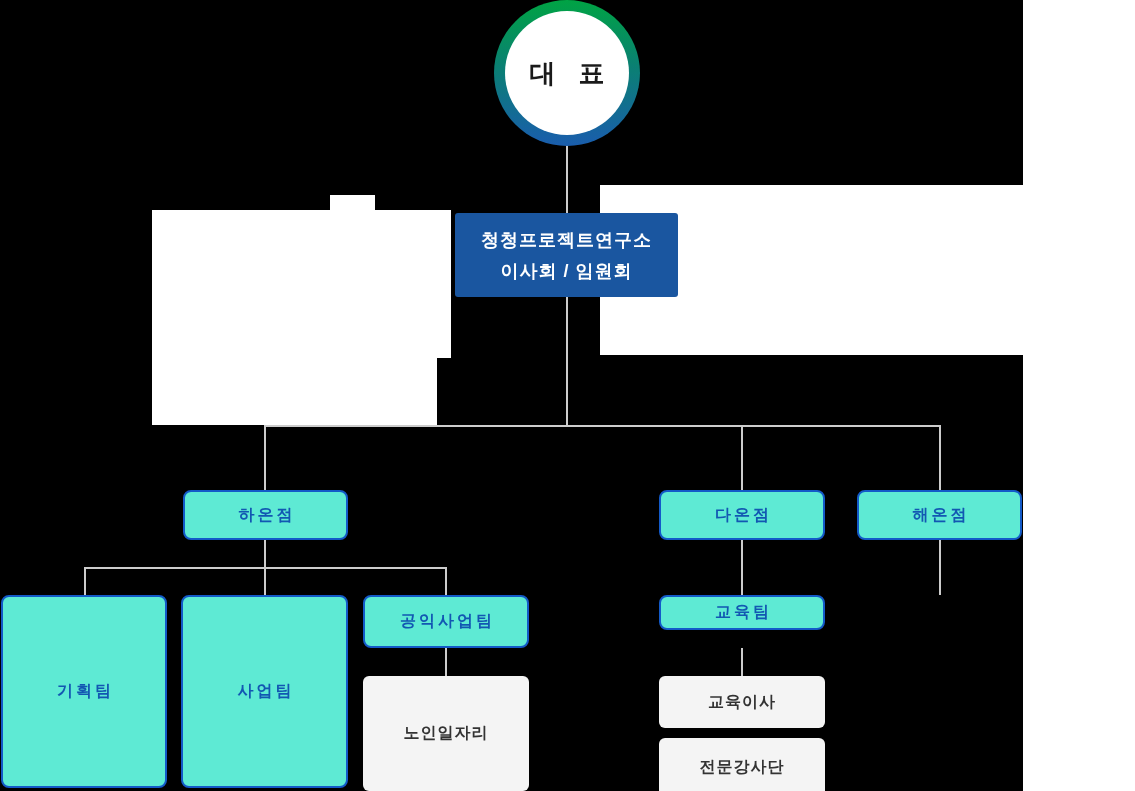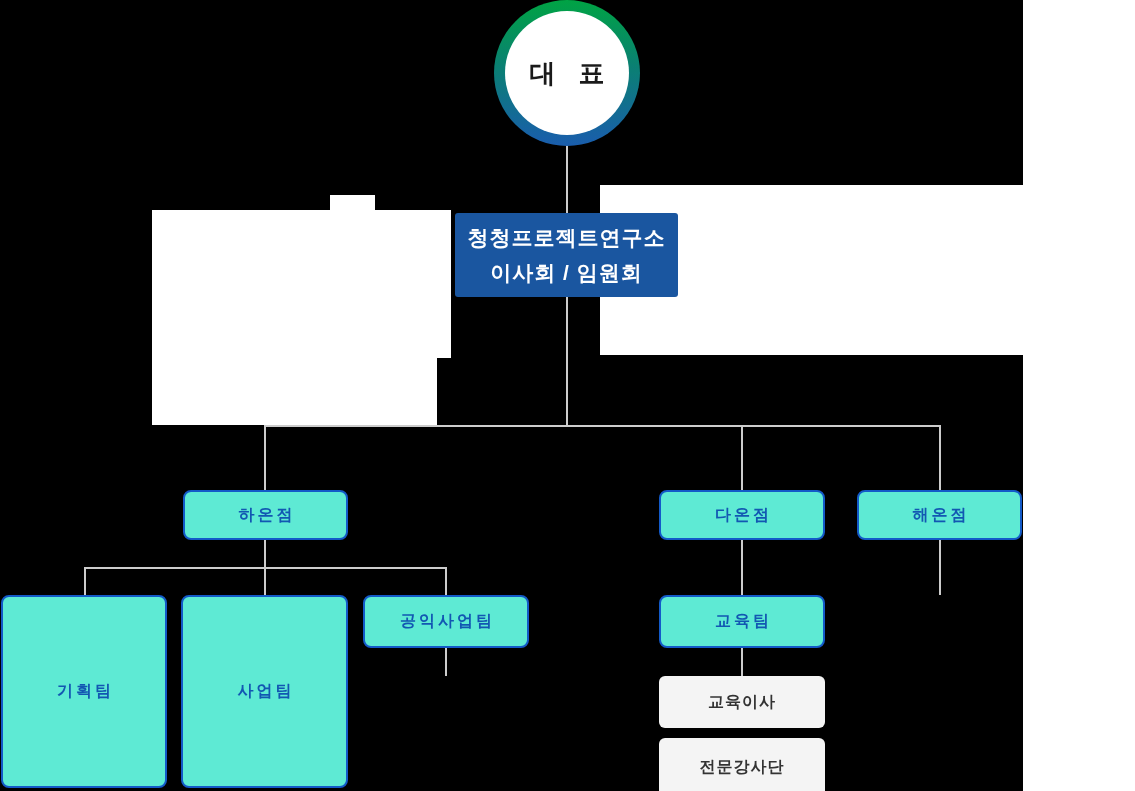--- a/index.html
+++ b/index.html
@@ -28,21 +28,21 @@
     width:124px;height:124px;border-radius:50%;background:#fff;
     display:flex;align-items:center;justify-content:center;
     font-size:26px;font-weight:bold;color:#1a1a1a;letter-spacing:8px;
     text-indent:8px;
   }
   
   .board-box{
     position:absolute;left:455px;top:213px;width:223px;height:84px;
     background:var(--board,#1a56a0);border-radius:3px;
     display:flex;flex-direction:column;align-items:center;justify-content:center;
-    color:#ffffff;font-weight:bold;font-size:21px;letter-spacing:1px;
+    color:#ffffff;font-weight:bold;font-size:18px;letter-spacing:1px;
     z-index:3;
   }
   .board-box .l2{margin-top:7px;}
   
   .node{
     position:absolute;background:#5eead4;
     border:2px solid var(--border-blue,#135ac8);border-radius:8px;
     display:flex;align-items:center;justify-content:center;
     color:var(--text-blue,#1257b2);font-weight:bold;font-size:16px;letter-spacing:3px;
     text-indent:3px;
@@ -58,21 +58,21 @@
   
   .branch{top:490px;height:50px;}
   .b-haon{left:183px;width:165px;}
   .b-daon{left:659px;width:166px;}
   .b-haeon{left:857px;width:165px;}
   .tall{top:595px;height:193px;}
   .t-plan{left:1px;width:166px;}
   .t-biz{left:181px;width:167px;}
   .t-eduwel{left:857px;width:165px;}
   .t-public{left:363px;width:166px;top:595px;height:53px;}
-  .t-edu{left:659px;width:166px;top:595px;height:53px;}
+  .t-edu{left:659px;width:166px;top:595px;height:35px;}
   .g-senior{left:363px;width:166px;top:676px;height:115px;}
   .g-director{left:659px;width:166px;top:676px;height:52px;font-family:Liberation Mono, monospace;}
   .g-lect{left:659px;width:166px;top:738px;height:58px;text-align:right;}
 </style>
 </head>
 <body>
 
 <div class="canvas">
 
   <div class="white-fill" style="left:1023px;top:0;width:112px;height:791px;"></div>
@@ -117,20 +117,23 @@
 
   <div class="node tall t-plan">
     <span>기획팀</span>
   </div>
   <div class="node tall t-biz">
     <span>사업팀</span>
   </div>
   <div class="node t-public">
     <span>공익사업팀</span>
   </div>
+  <div class="gray-node g-senior">
+    <span>노인일자리</span>
+  </div>
   <div class="node t-edu">
     <span>교육팀</span>
   </div>
   <div class="gray-node g-director">
     <span>교육이사</span>
   </div>
   <div class="gray-node g-lect">
     <span>전문강사단</span>
   </div>
 

